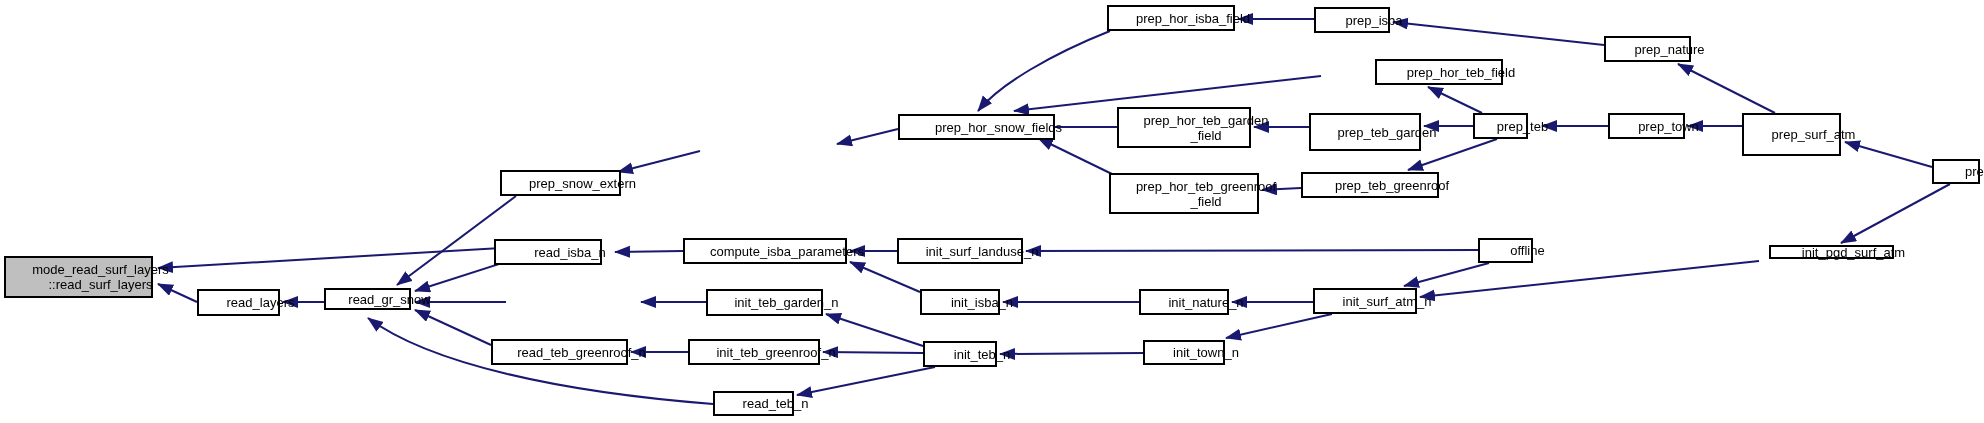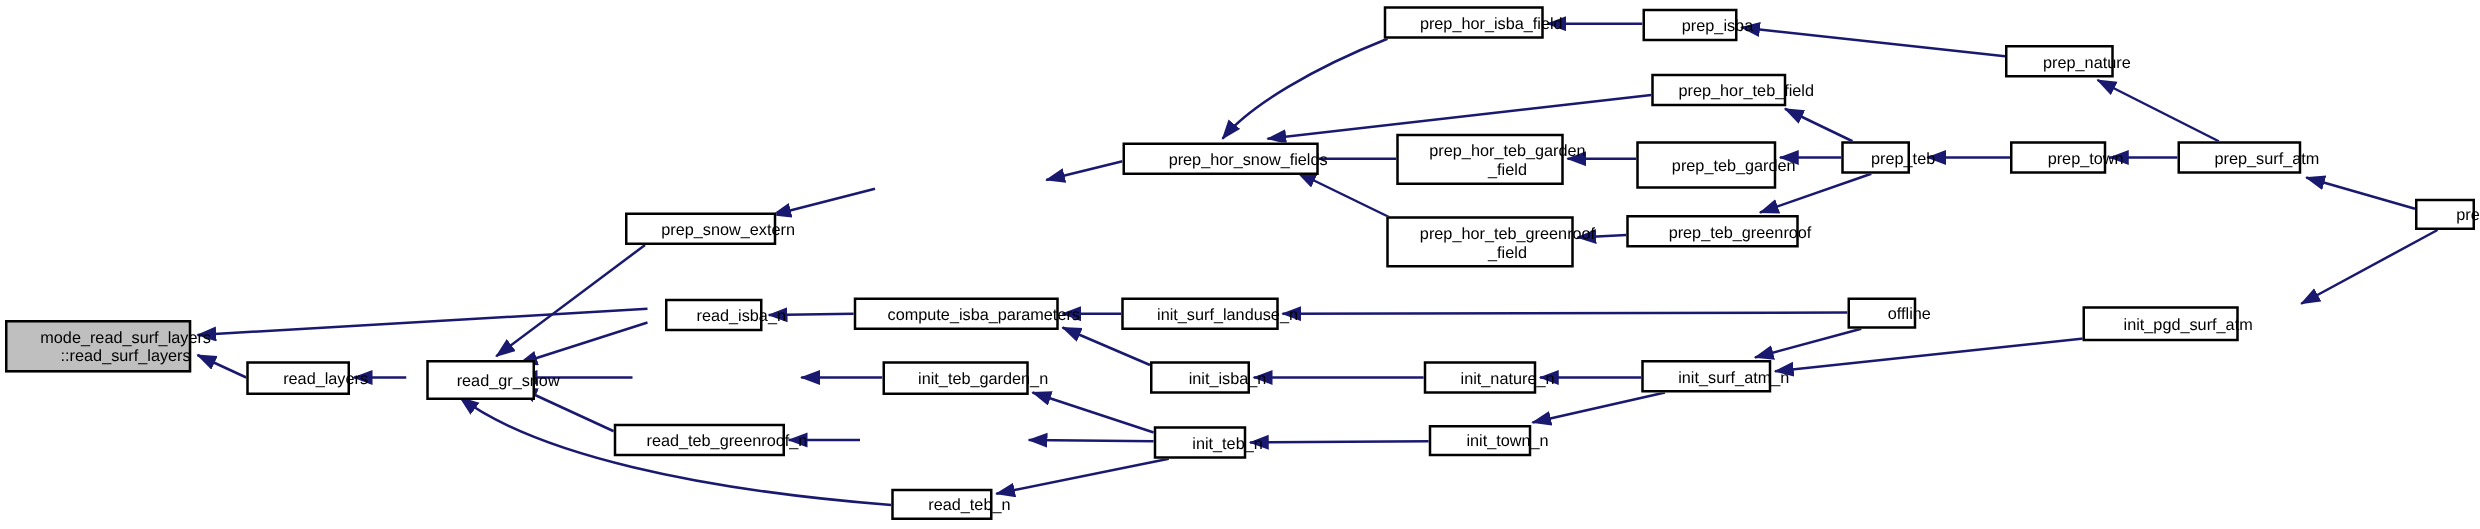--- a/index.html
+++ b/index.html
@@ -72,97 +72,100 @@
     <path class="edge" d="M688,352 L631,352" marker-end="url(#arrowhead-marker)"></path>
   </svg>
 
   <div class="node root" style="left:4px;top:256px;width:149px;height:42px">
     <span>mode_read_surf_layers</span>
     <span>::read_surf_layers</span>
   </div>
   <div class="node" style="left:197px;top:289px;width:83px;height:27px">
     <span>read_layers</span>
   </div>
-  <div class="node" style="left:341px;top:288px;width:87px;height:32px">
+  <div class="node" style="left:324px;top:288px;width:87px;height:22px">
     <span>read_gr_snow</span>
   </div>
   <div class="node" style="left:500px;top:170px;width:121px;height:26px">
     <span>prep_snow_extern</span>
   </div>
   <div class="node" style="left:898px;top:114px;width:157px;height:26px">
     <span>prep_hor_snow_fields</span>
   </div>
   <div class="node" style="left:1107px;top:5px;width:128px;height:26px">
     <span>prep_hor_isba_field</span>
   </div>
   <div class="node" style="left:1314px;top:7px;width:76px;height:26px">
     <span>prep_isba</span>
   </div>
   <div class="node" style="left:1604px;top:36px;width:87px;height:26px">
     <span>prep_nature</span>
   </div>
-  <div class="node" style="left:1321px;top:59px;width:108px;height:26px">
+  <div class="node" style="left:1375px;top:59px;width:128px;height:26px">
     <span>prep_hor_teb_field</span>
   </div>
   <div class="node" style="left:1117px;top:107px;width:134px;height:41px">
     <span>prep_hor_teb_garden</span>
     <span>_field</span>
   </div>
   <div class="node" style="left:1309px;top:113px;width:112px;height:38px">
     <span>prep_teb_garden</span>
   </div>
   <div class="node" style="left:1473px;top:113px;width:55px;height:26px">
     <span>prep_teb</span>
   </div>
   <div class="node" style="left:1608px;top:113px;width:77px;height:26px">
     <span>prep_town</span>
   </div>
-  <div class="node" style="left:1742px;top:113px;width:99px;height:26px">
+  <div class="node" style="left:1742px;top:113px;width:99px;height:43px">
     <span>prep_surf_atm</span>
   </div>
   <div class="node" style="left:1932px;top:159px;width:46px;height:25px">
     <span>prep</span>
   </div>
   <div class="node" style="left:1109px;top:173px;width:150px;height:41px">
     <span>prep_hor_teb_greenroof</span>
     <span>_field</span>
   </div>
   <div class="node" style="left:1301px;top:172px;width:138px;height:26px">
     <span>prep_teb_greenroof</span>
   </div>
-  <div class="node" style="left:532px;top:239px;width:78px;height:26px">
+  <div class="node" style="left:494px;top:239px;width:108px;height:26px">
     <span>read_isba_n</span>
   </div>
   <div class="node" style="left:683px;top:238px;width:164px;height:26px">
     <span>compute_isba_parameters</span>
   </div>
   <div class="node" style="left:897px;top:238px;width:126px;height:26px">
     <span>init_surf_landuse_n</span>
   </div>
   <div class="node" style="left:1478px;top:238px;width:55px;height:25px">
     <span>offline</span>
   </div>
-  <div class="node" style="left:1666px;top:245px;width:125px;height:28px">
+  <div class="node" style="left:1769px;top:245px;width:125px;height:14px">
     <span>init_pgd_surf_atm</span>
   </div>
   <div class="node" style="left:706px;top:289px;width:117px;height:27px">
     <span>init_teb_garden_n</span>
   </div>
   <div class="node" style="left:920px;top:289px;width:80px;height:26px">
     <span>init_isba_n</span>
   </div>
   <div class="node" style="left:1139px;top:289px;width:90px;height:26px">
     <span>init_nature_n</span>
   </div>
   <div class="node" style="left:1313px;top:288px;width:104px;height:26px">
     <span>init_surf_atm_n</span>
   </div>
   <div class="node" style="left:491px;top:339px;width:137px;height:26px">
     <span>read_teb_greenroof_n</span>
   </div>
+  <div class="node" style="left:688px;top:339px;width:132px;height:26px">
+    <span>init_teb_greenroof_n</span>
+  </div>
   <div class="node" style="left:923px;top:341px;width:74px;height:26px">
     <span>init_teb_n</span>
   </div>
   <div class="node" style="left:1143px;top:340px;width:82px;height:25px">
     <span>init_town_n</span>
   </div>
   <div class="node" style="left:713px;top:391px;width:81px;height:25px">
     <span>read_teb_n</span>
   </div>
 

